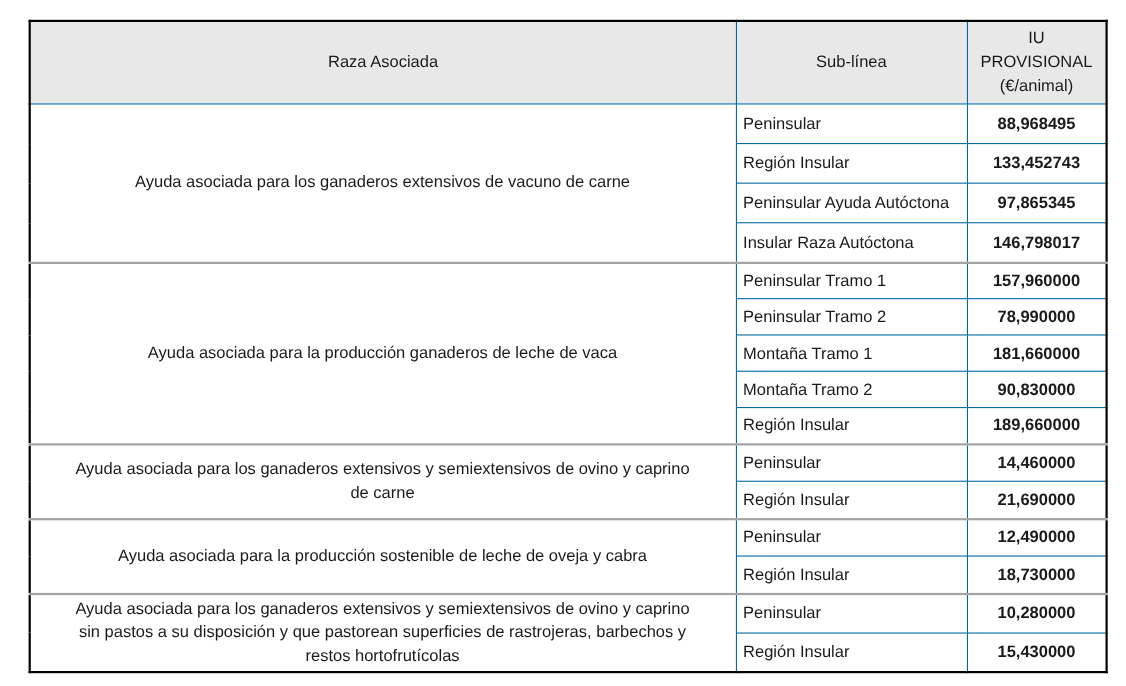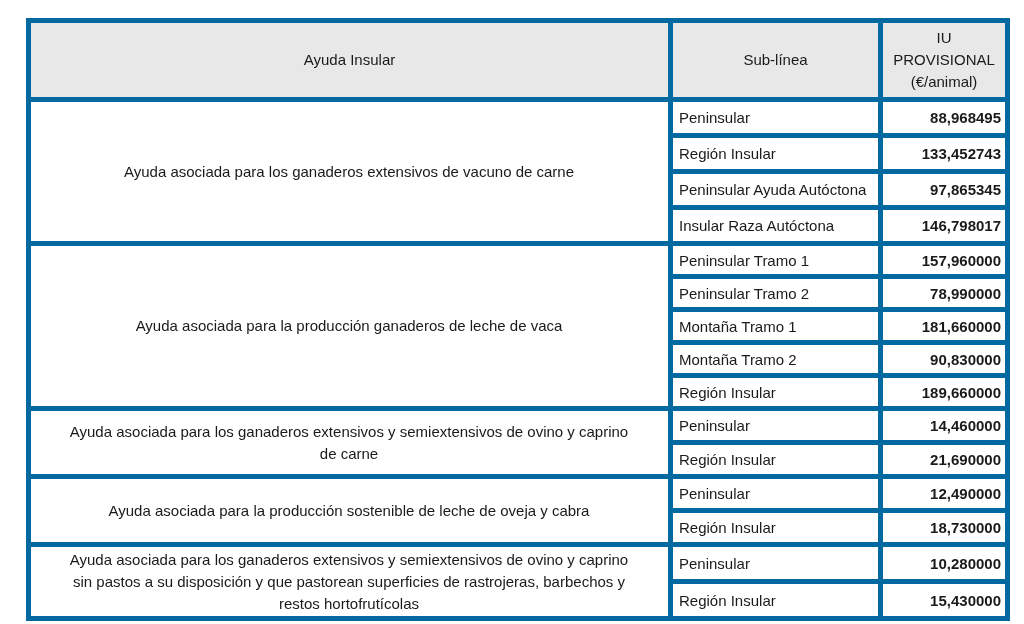--- a/index.html
+++ b/index.html
@@ -19,21 +19,21 @@
   }
   table.ayudas {
     border-collapse: collapse;
     table-layout: fixed;
     width: 979px;
     font-size: 15px;
     border: 2px solid #000;
   }
   table.ayudas th,
   table.ayudas td {
-    border: 5px solid #0369a1;
+    border: 1px solid #0369a1;
     vertical-align: middle;
     overflow: hidden;
   }
   thead th {
     background: #e8e8e8;
     font-weight: normal;
     text-align: center;
     height: 70px;
     border-bottom: 3px solid #000;
     padding: 2px 4px;
@@ -43,42 +43,42 @@
   td.ayuda {
     text-align: center;
     padding: 2px 5px 2px 4px;
     line-height: 1.45;
   }
   td.sub {
     text-align: left;
     padding: 2px 4px 2px 6px;
   }
   td.iu {
-    text-align: right;
+    text-align: center;
     font-weight: bold;
     padding: 2px 4px;
   }
   tr.h36 { height: 36px; }
   tr.h33 { height: 33px; }
   tr.h34 { height: 34px; }
   tr.gs td { border-top: 2px solid #a3a3a3; }
 </style>
 </head>
 <body>
 
 <div class="table-wrap">
   <table class="ayudas">
     <colgroup>
       <col style="width:642px">
       <col style="width:210px">
       <col style="width:127px">
     </colgroup>
     <thead>
       <tr>
-        <th>Ayuda Insular</th>
+        <th>Raza Asociada</th>
         <th>Sub-línea</th>
         <th class="preline">IU
 PROVISIONAL
 (€/animal)</th>
       </tr>
     </thead>
     <tbody>
 
       <tr class="h36">
         <td class="ayuda preline" rowspan="4">Ayuda asociada para los ganaderos extensivos de vacuno de carne</td>

